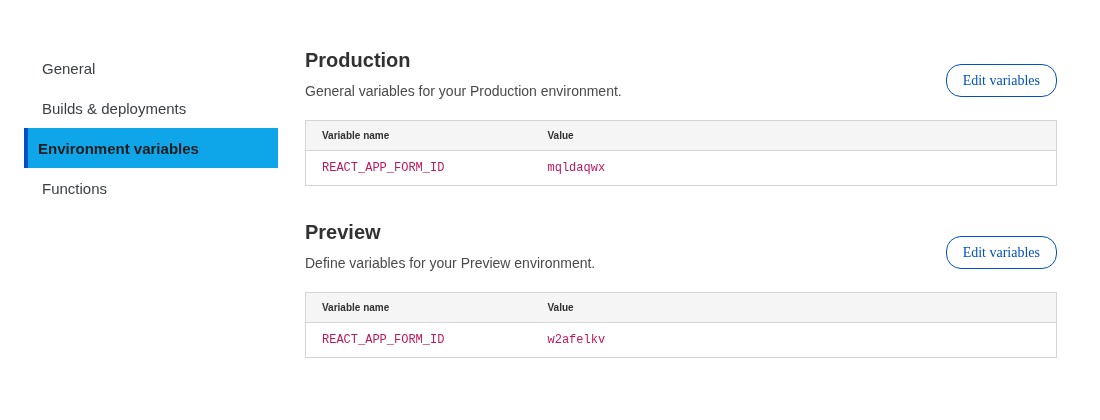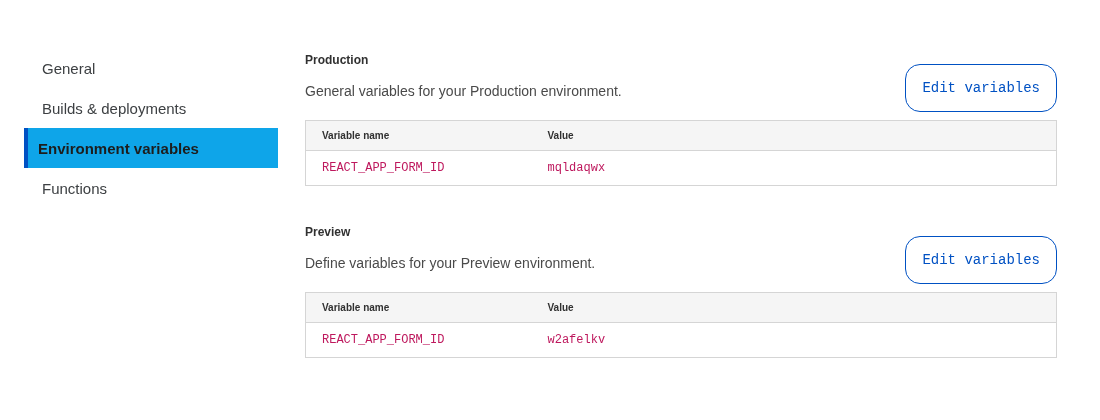--- a/index.html
+++ b/index.html
@@ -39,41 +39,41 @@
   
   .main {
     position: absolute;
     left: 305px; top: 50px;
     width: 752px;
   }
   .section { position: relative; }
   .section + .section { margin-top: 36px; }
 
   .section-title {
-    font-size: 12px;
+    font-size: 20px;
     font-weight: 700;
     color: #313131;
     line-height: 20px;
   }
   .section-desc {
     margin-top: 12px;
     font-size: 14px;
     color: #4a4a4a;
     line-height: 18px;
   }
   .edit-btn {
     position: absolute;
     top: 14px; right: 0;
-    height: 48px;
+    height: 33px;
     padding: 0 16px;
     background: #ffffff;
     border: 1px solid #0051c3;
     border-radius: 15px;
     color: #0051c3;
-    font-family: Liberation Mono, monospace;
+    font-family: Liberation Serif, serif;
     font-size: 14px;
     cursor: pointer;
   }
 
   
   table.vars {
     margin-top: 20px;
     width: 100%;
     border-collapse: collapse;
     table-layout: fixed;

